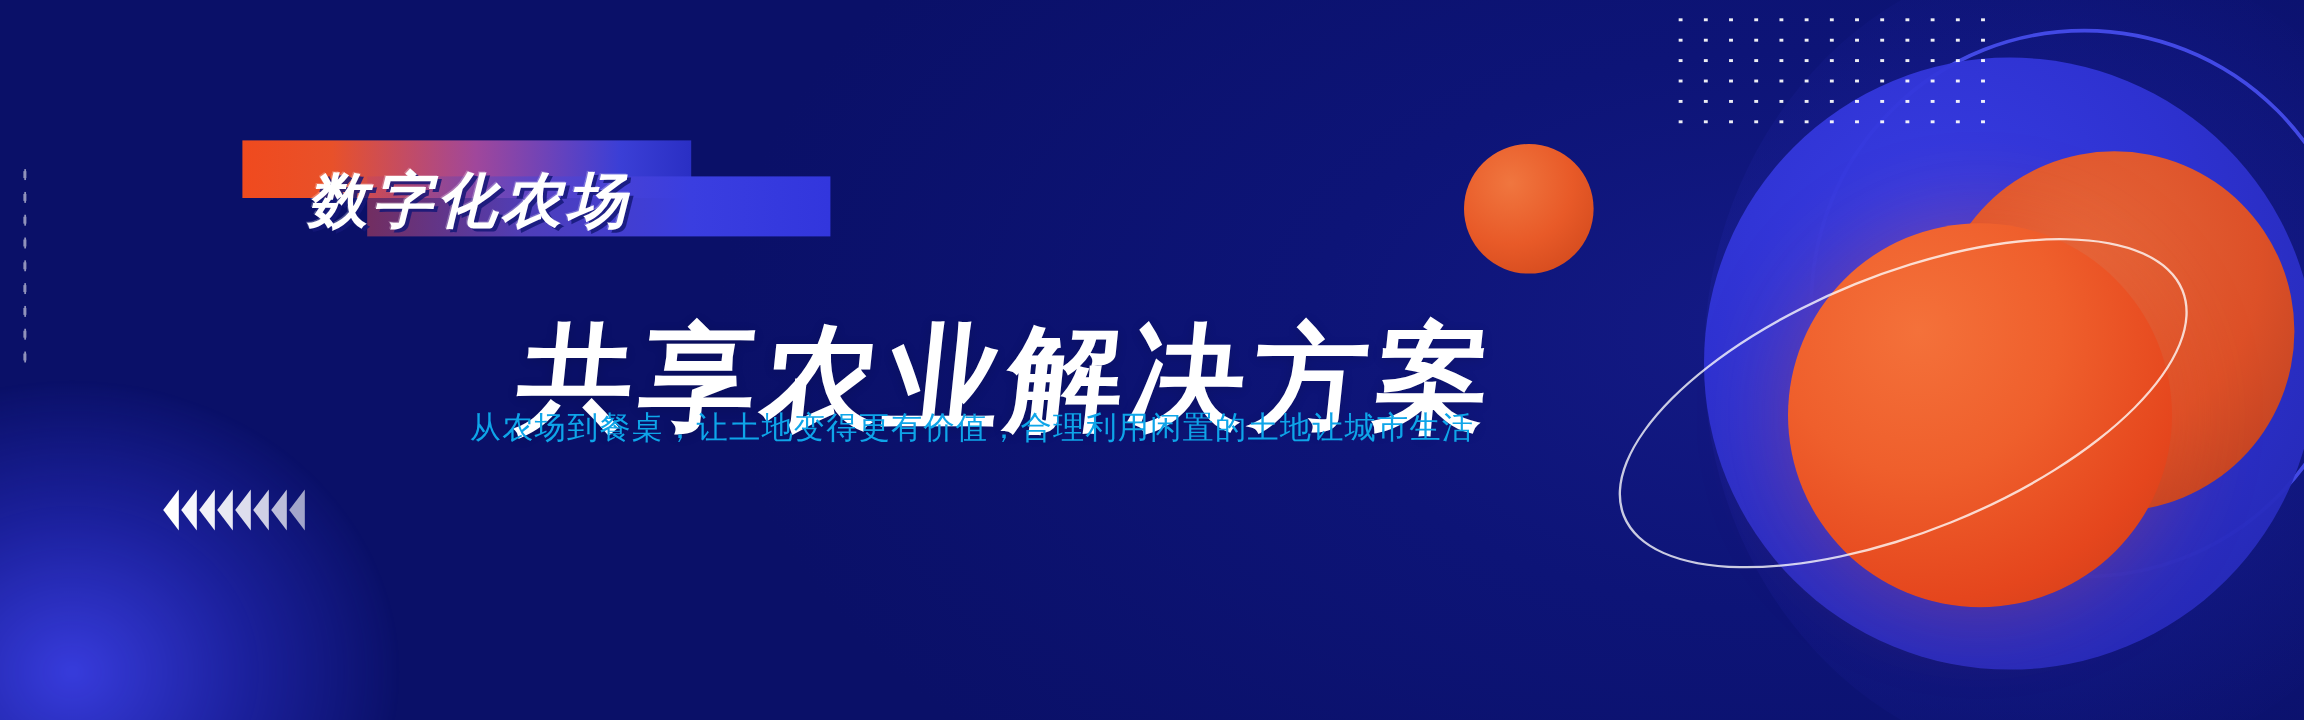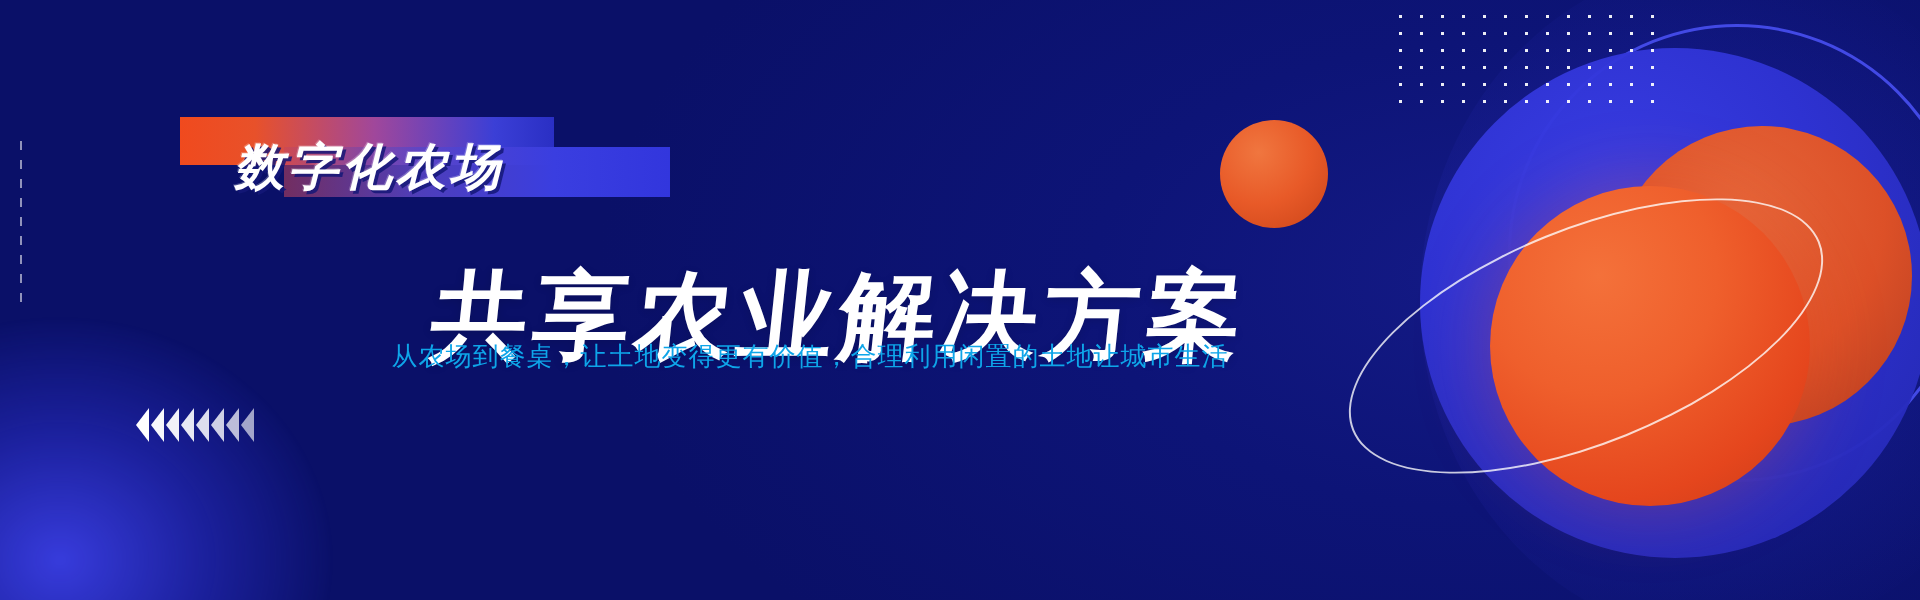--- a/index.html
+++ b/index.html
@@ -92,21 +92,21 @@
   .chev:nth-child(2){opacity:.97}
   .chev:nth-child(3){opacity:.94}
   .chev:nth-child(4){opacity:.9}
   .chev:nth-child(5){opacity:.86}
   .chev:nth-child(6){opacity:.8}
   .chev:nth-child(7){opacity:.72}
   .chev:nth-child(8){opacity:.62}
   
   .content{position:absolute;left:0;top:0;width:1920px;height:600px;}
   
-  .badge-wrap{position:absolute;left:180px;top:117px;width:420px;height:81px;}
+  .badge-wrap{position:absolute;left:202px;top:117px;width:420px;height:81px;}
   .badge-bar{
     position:absolute;left:0;top:0;width:374px;height:48px;
     background:linear-gradient(90deg,#f04a1e 0%, #e8512a 20%, #a0479b 52%, #3b3fd6 84%, #2a2fc4 100%);
   }
   .badge-bar2{
     position:absolute;left:104px;top:30px;width:386px;height:50px;
     background:linear-gradient(90deg, rgba(200,70,90,.55) 0%, rgba(90,70,200,.85) 35%, #3a3ee0 70%, #3236dd 100%);
   }
   .badge-text{
     position:absolute;left:54px;top:20px;

